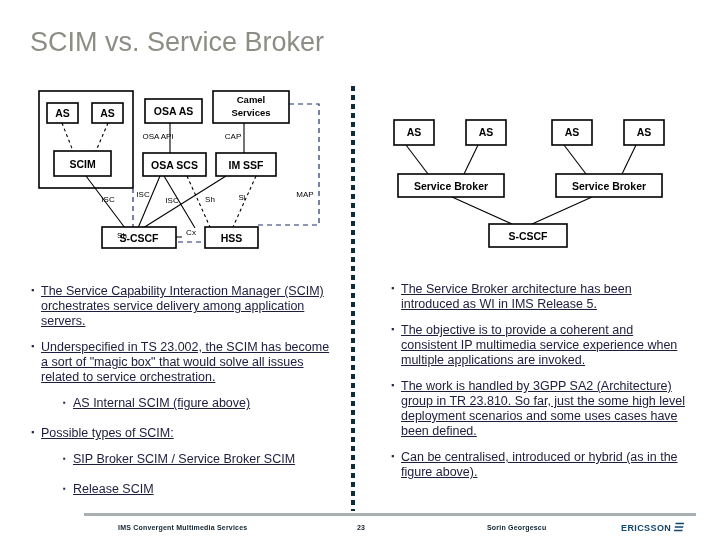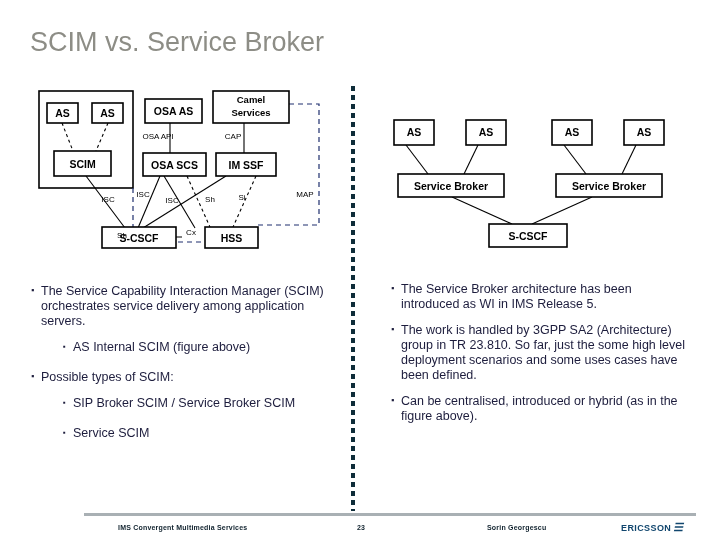--- a/index.html
+++ b/index.html
@@ -75,20 +75,21 @@
   #bullets-right {
     left: 390px;
     top: 282px;
     width: 295px;
   }
   .bullet {
     margin-bottom: 11px;
     text-indent: 0;
     position: relative;
     padding-left: 11px;
+    text-decoration: underline;
   }
   .bullet::before {
     content: "\25AA";
     position: absolute;
     left: 1px;
     top: -1px;
     font-size: 9px;
     color: #1d1d3d;
   }
   .bullet.lvl2 {
@@ -268,28 +269,30 @@
     <g>
       <rect class="bx" x="109" y="116" width="78" height="23"></rect>
       <text class="bxlabel" x="148" y="131.5">S-CSCF</text>
     </g>
   </svg>
 
   <div id="vertical-divider"></div>
 
   <div id="bullets-left" class="bullet-col">
     <div class="bullet">The Service Capability Interaction Manager (SCIM) orchestrates service delivery among application servers.</div>
+    <div class="bullet">Underspecified in TS 23.002, the SCIM has become a sort of "magic box" that would solve all issues related to service orchestration.</div>
     <div class="bullet lvl2">AS Internal SCIM (figure above)</div>
     <div class="bullet">Possible types of SCIM:</div>
     <div class="bullet lvl2">SIP Broker SCIM / Service Broker SCIM</div>
-    <div class="bullet lvl2">Service SCIM</div>
+    <div class="bullet lvl2">Release SCIM</div>
   </div>
 
   <div id="bullets-right" class="bullet-col">
     <div class="bullet">The Service Broker architecture has been introduced as WI in IMS Release 5.</div>
+    <div class="bullet">The objective is to provide a coherent and consistent IP multimedia service experience when multiple applications are invoked.</div>
     <div class="bullet">The work is handled by 3GPP SA2 (Architecture) group in TR 23.810. So far, just the some high level deployment scenarios and some uses cases have been defined.</div>
     <div class="bullet">Can be centralised, introduced or hybrid (as in the figure above).</div>
   </div>
 
   <div id="footer-rule"></div>
   <div class="footer-text" id="footer-subject">IMS Convergent Multimedia Services</div>
   <div class="footer-text" id="footer-page">23</div>
   <div class="footer-text" id="footer-author">Sorin Georgescu</div>
   <div id="footer-logo"><span>ERICSSON</span><span class="mark">☰</span></div>
 

